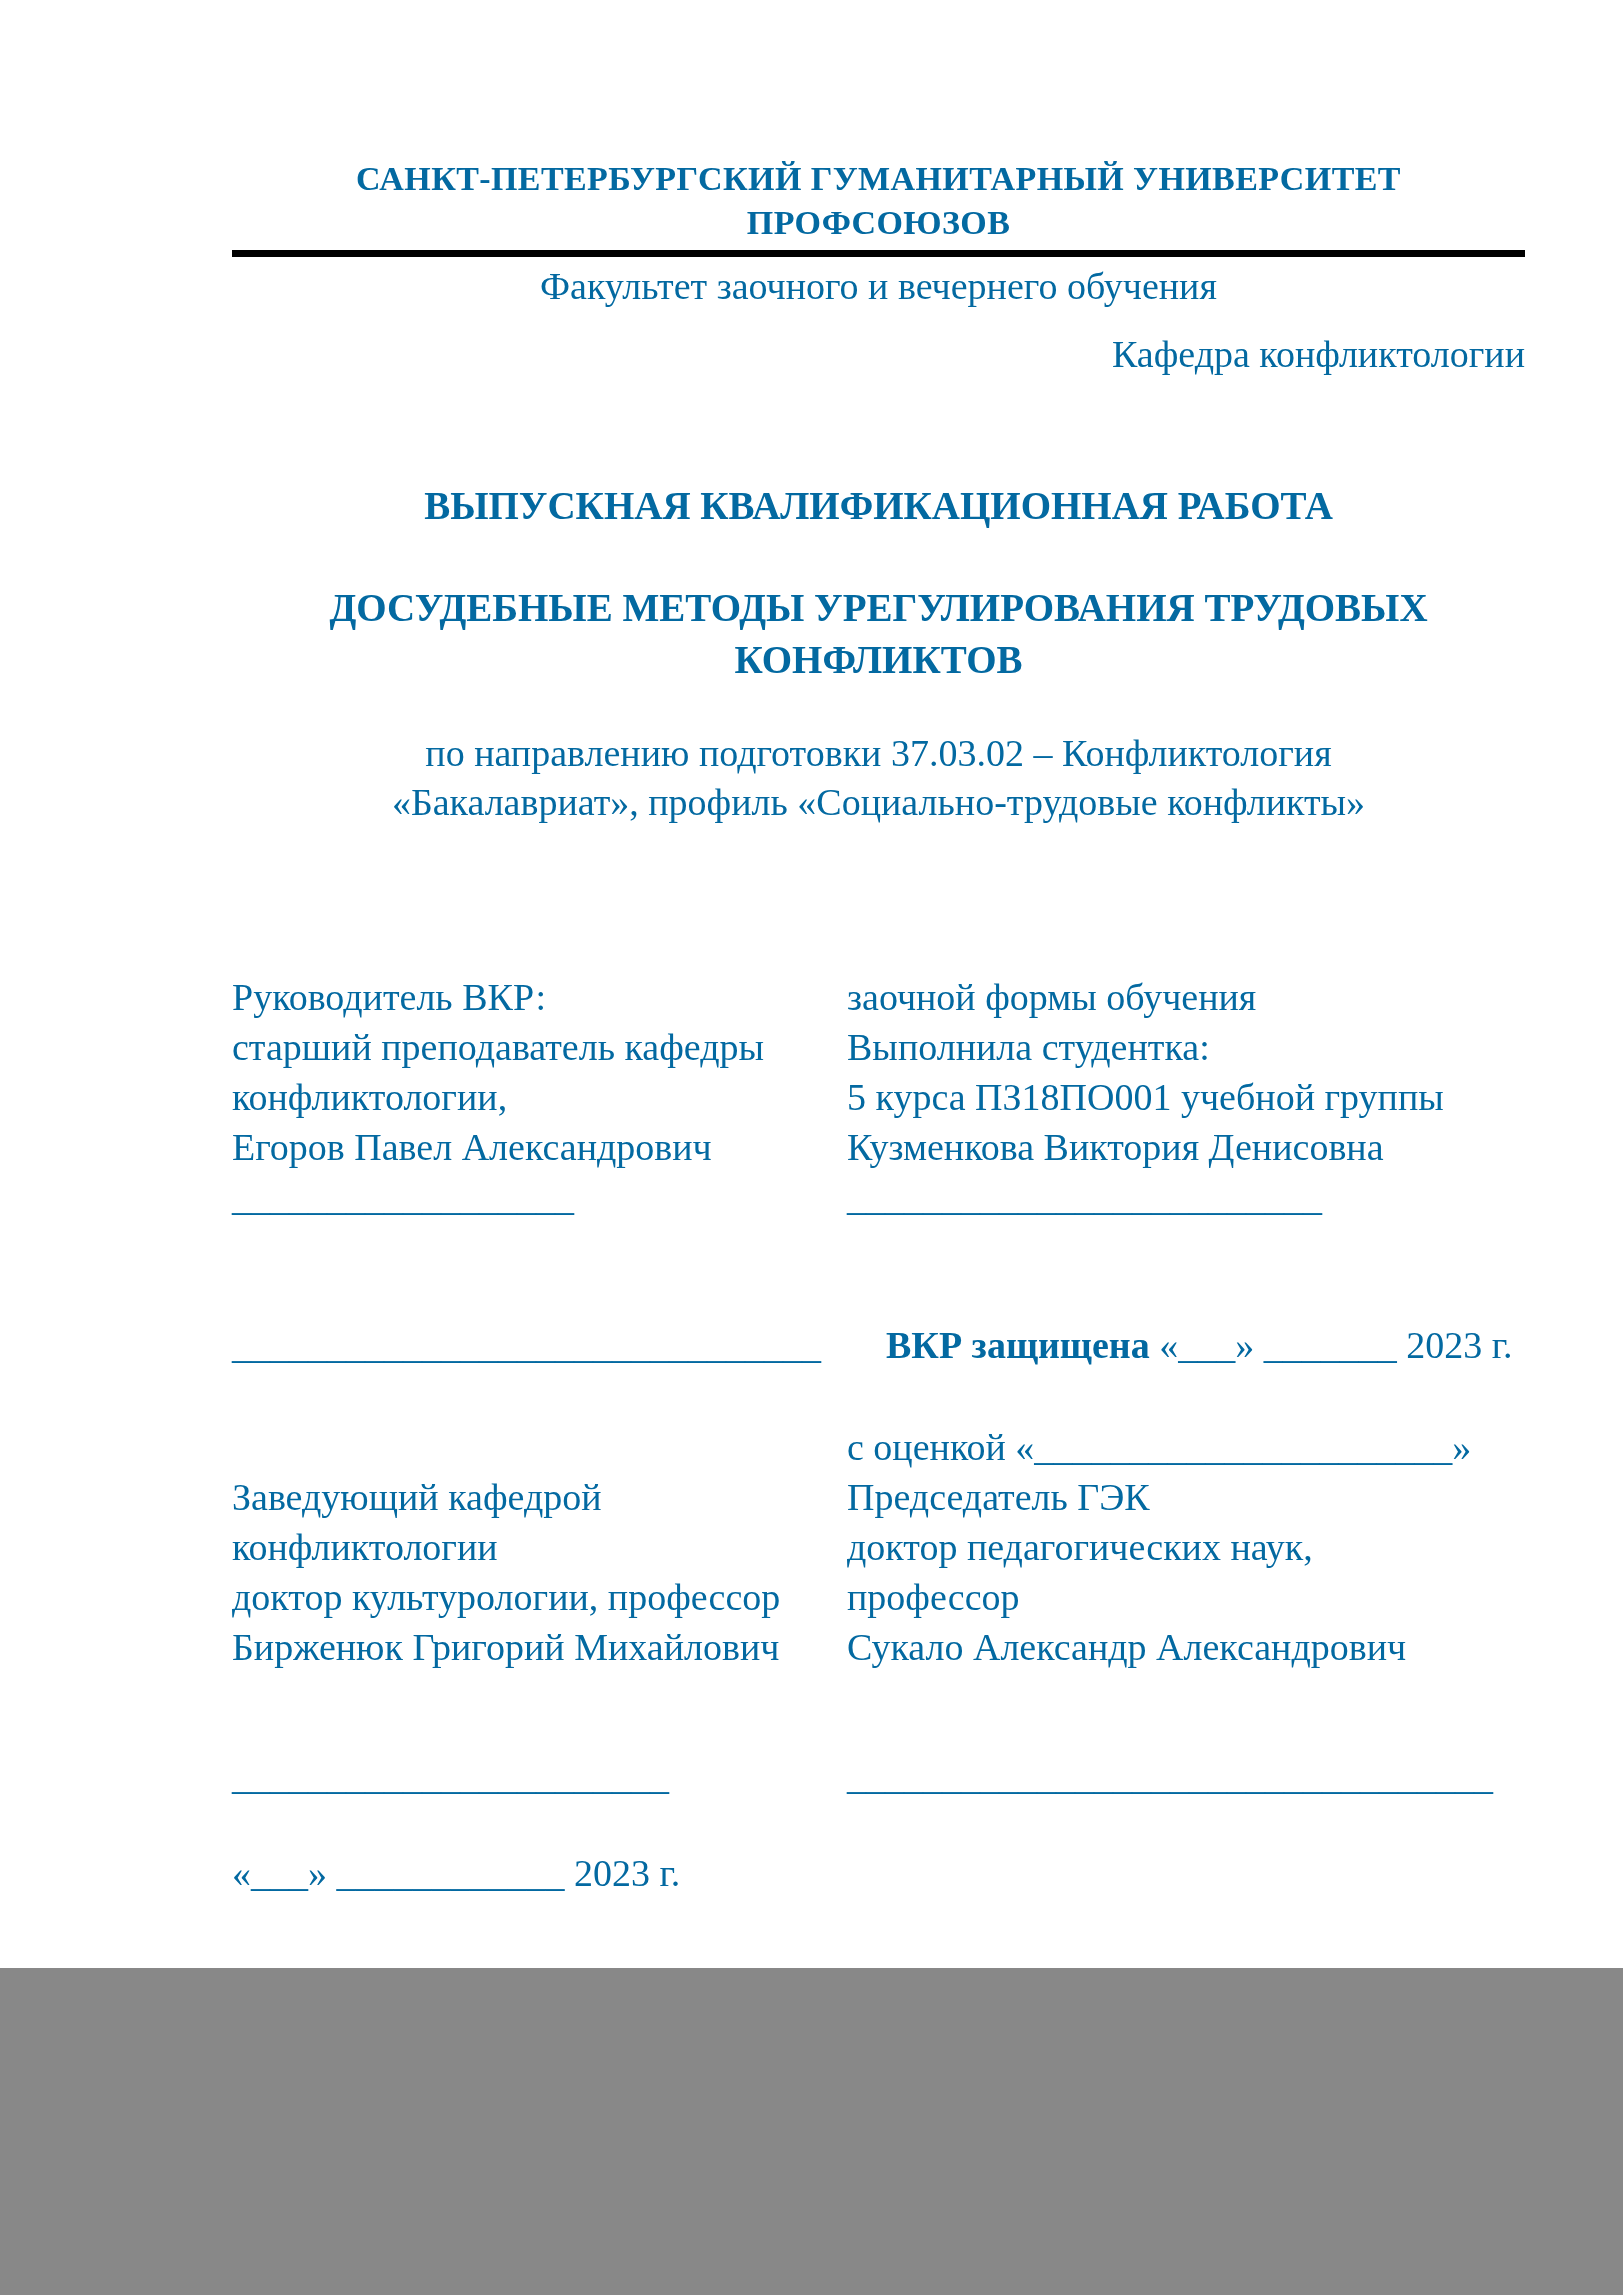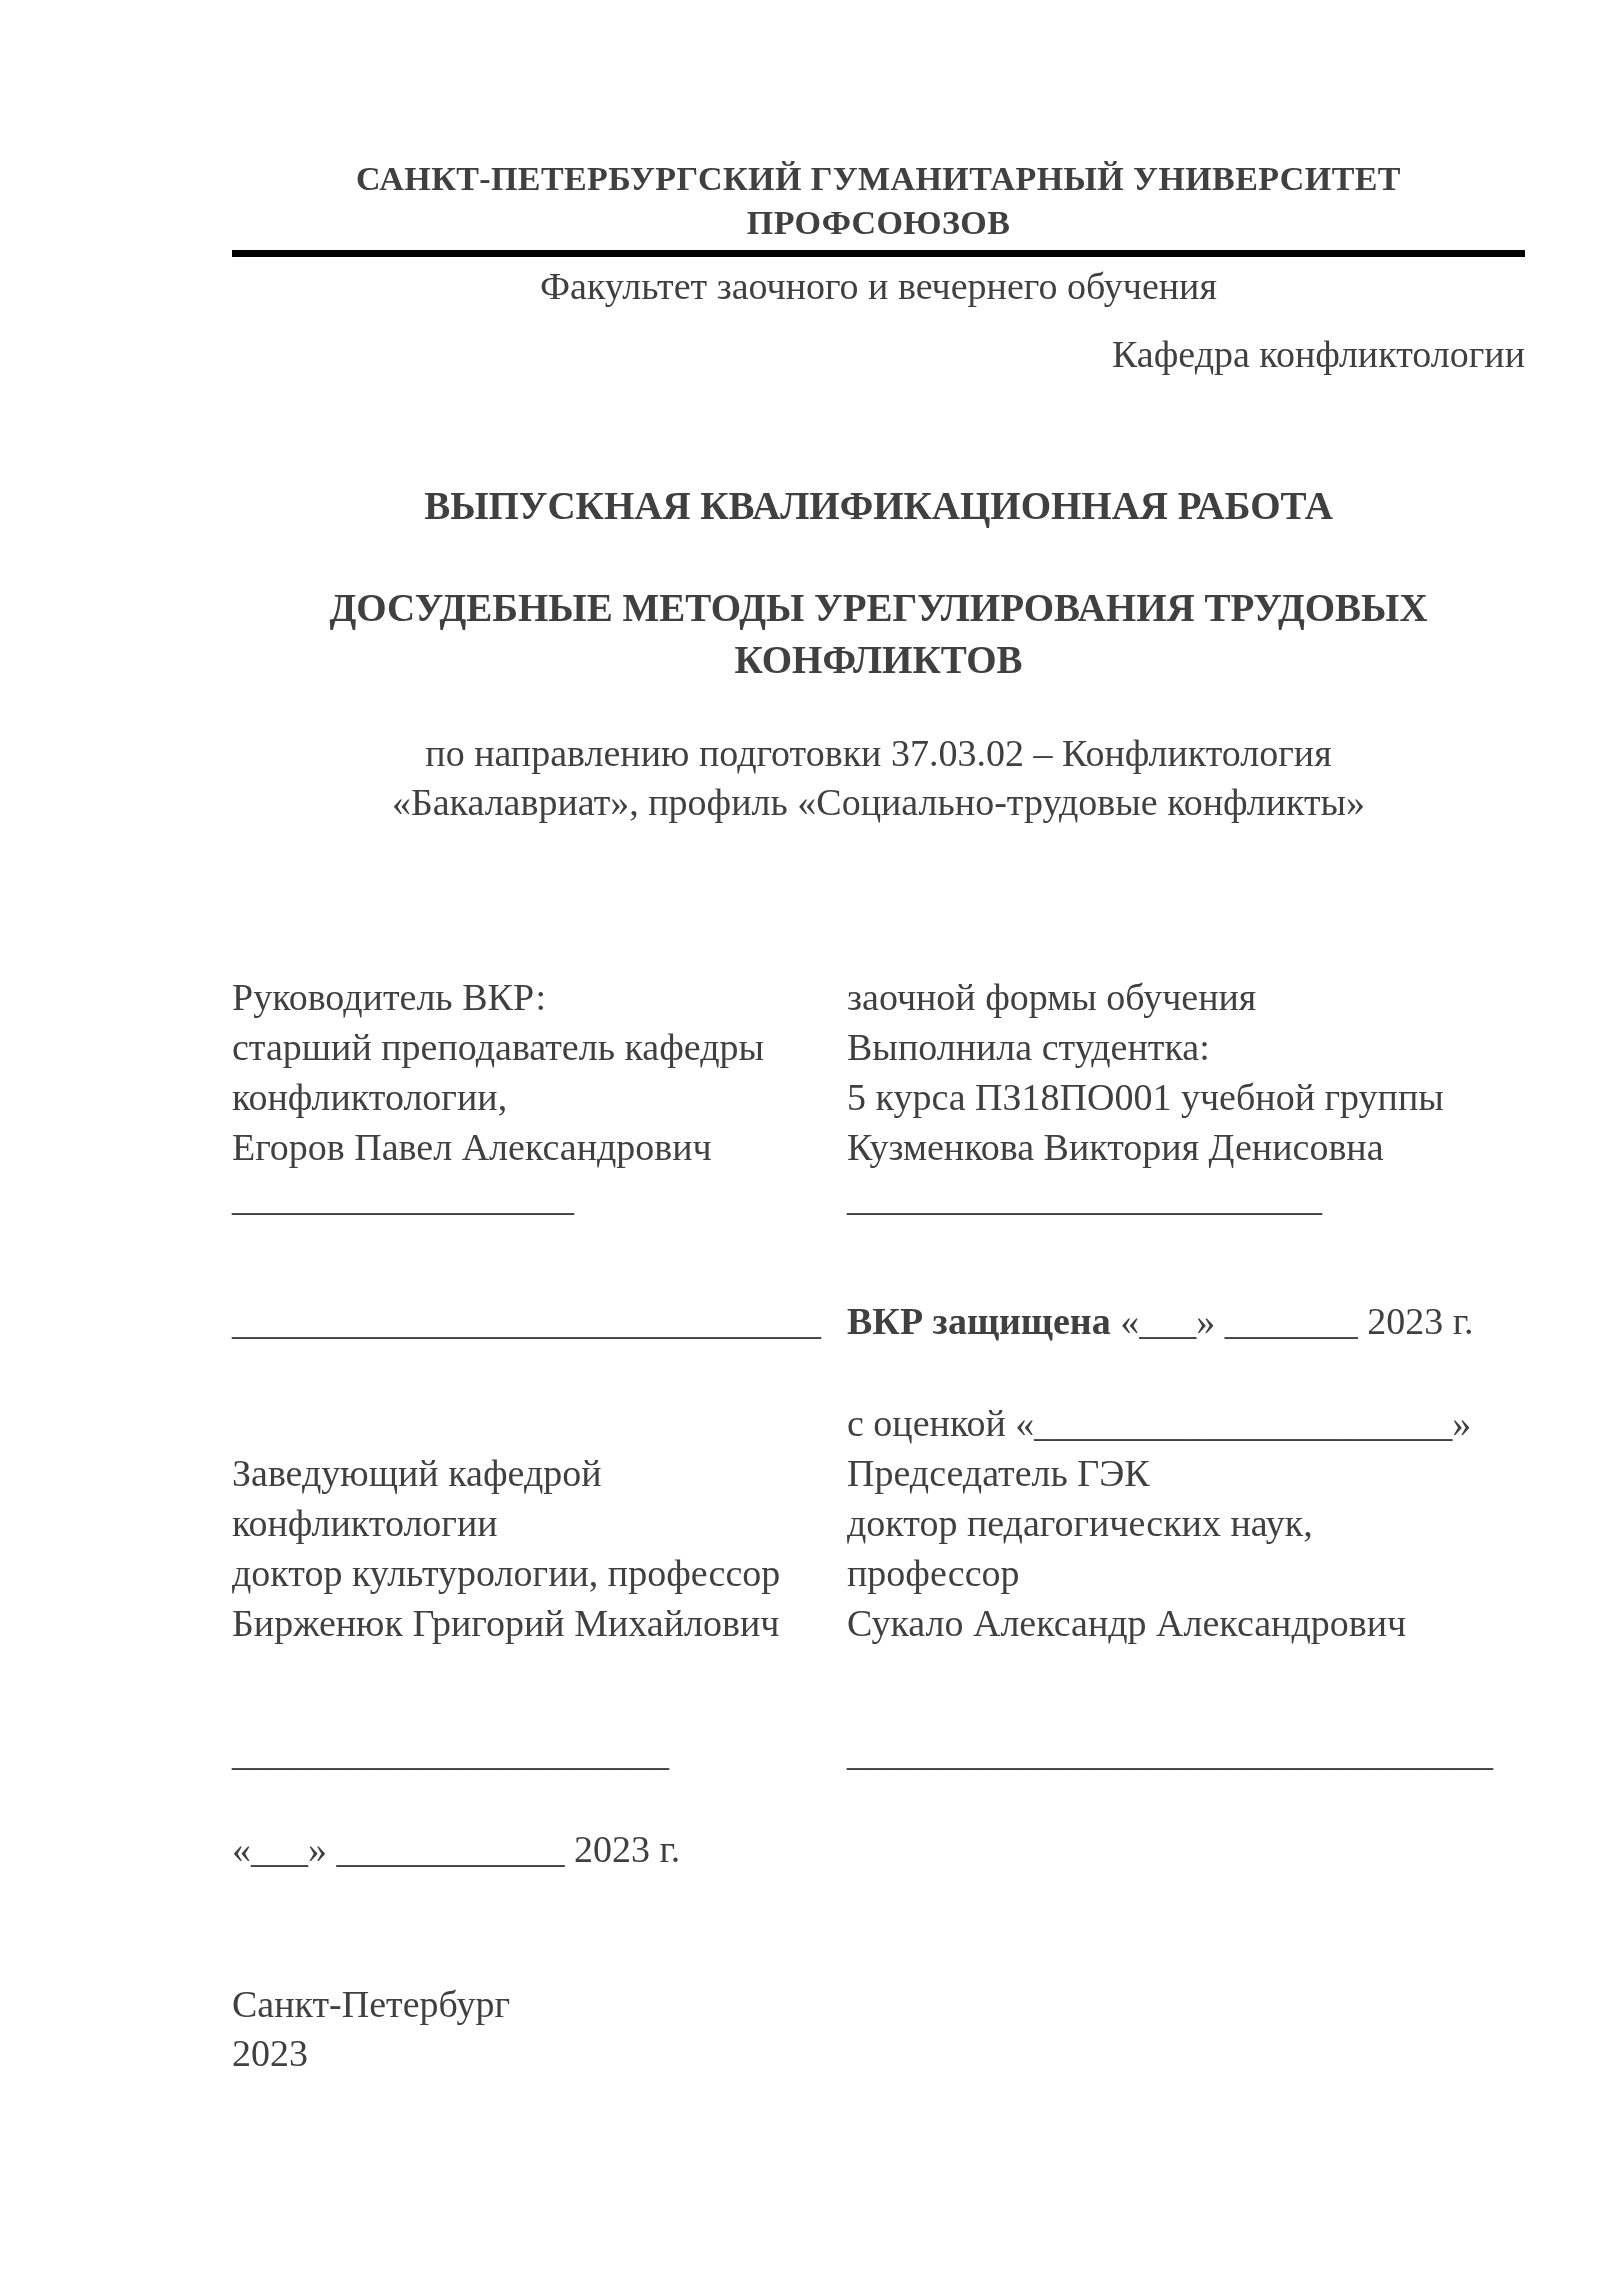--- a/index.html
+++ b/index.html
@@ -1,21 +1,21 @@
 <!DOCTYPE html>
 <html style="font-size:12.6px"><head>
 <meta charset="utf-8">
 <style>
   html,body { margin:0; padding:0; background:#888; }
   .page {
     position:relative;
-    width:1623px; height:2295px;
+    width:1623px; height:1968px;
     margin:0 auto;
     background:#ffffff;
-    color:#404040;
+    color:#0369a1;
     font-family:"Liberation Serif", "DejaVu Serif", serif;
     font-size:38px;
     line-height:50px;
     box-sizing:border-box;
     padding:157px 98px 0 232px;
     overflow:hidden;
   }
   .university {
     font-weight:bold;
     text-align:center;
@@ -45,21 +45,21 @@
   }
   .direction {
     text-align:center;
     line-height:49px;
     margin-top:43px;
   }
   .row { display:flex; }
   .col-left  { width:615px; flex:0 0 615px; }
   .col-right { flex:1; }
   .columns { margin-top:145px; }
-  .sig-row   { margin-top:74px; }
+  .sig-row   { margin-top:98px;gap:39px; }
   .grade-row { margin-top:52px; }
   .bottom-sig-row  { margin-top:79px; }
   .bottom-date-row { margin-top:47px; }
   .city-block { line-height:49px; margin-top:106px; }
   .line { display:block; }
   b { font-weight:bold; }
 </style>
 </head>
 <body>
 

